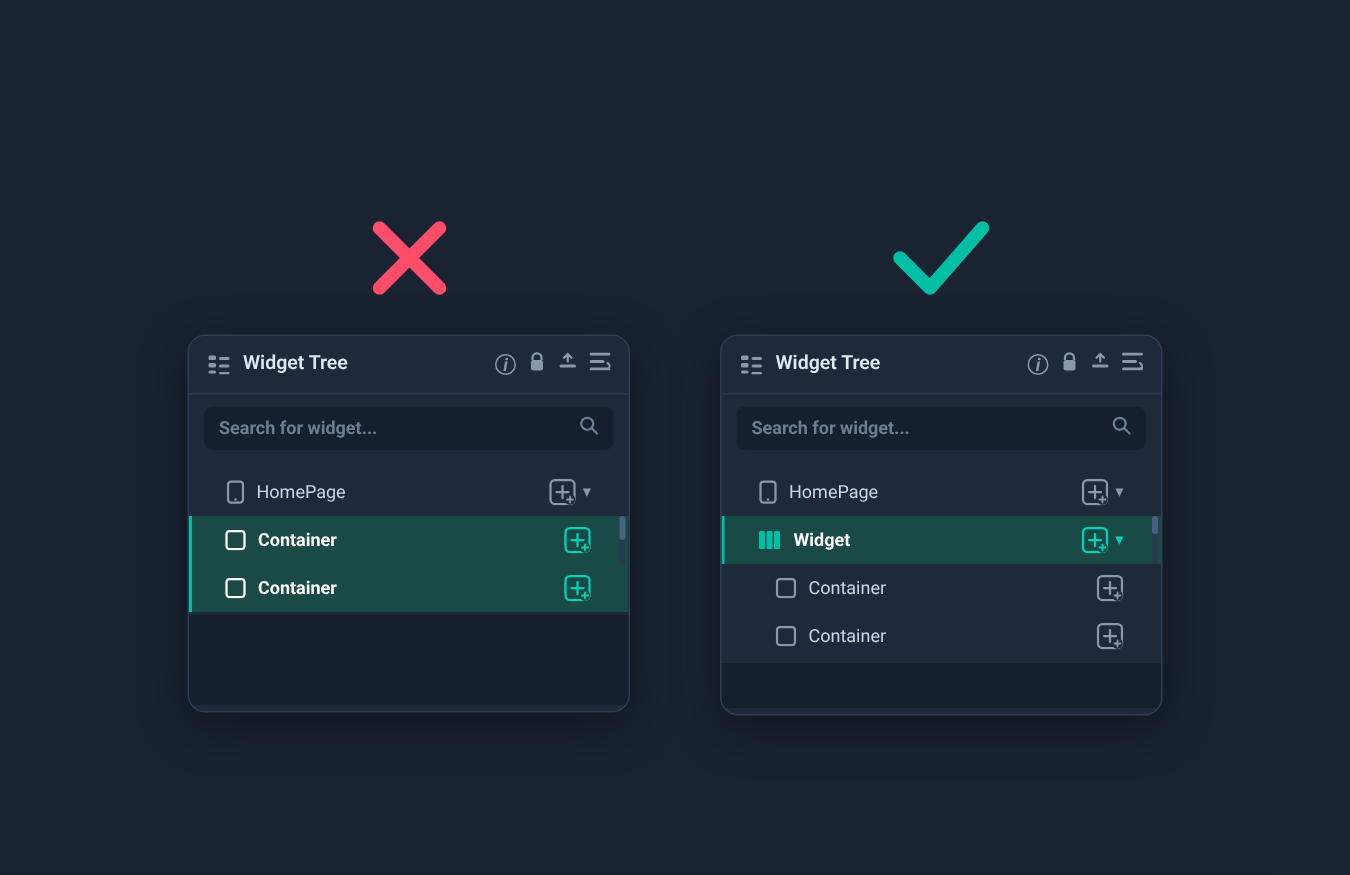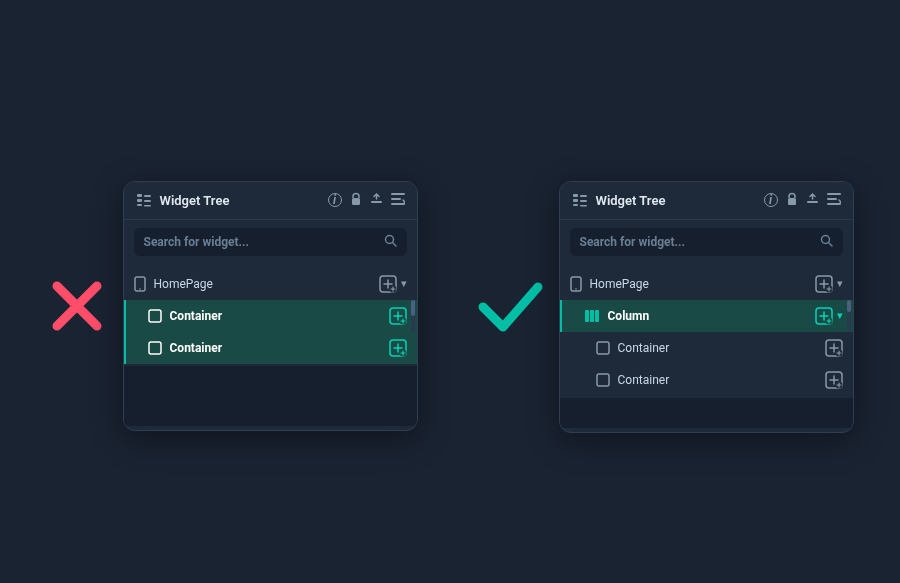--- a/index.html
+++ b/index.html
@@ -17,21 +17,21 @@
 
     .main-container {
       display: flex;
       gap: 60px;
       align-items: flex-start;
       padding-top: 30px;
     }
 
     .panel-wrapper {
       display: flex;
-      flex-direction: row;
+      flex-direction: column;
       align-items: center;
       gap: 16px;
     }
 
     .widget-panel {
       width: 295px;
       background: #1e2a3a;
       border-radius: 12px;
       border: 1px solid #2e3f55;
       overflow: hidden;
@@ -98,21 +98,21 @@
     }
 
     
     .tree-section {
       padding: 4px 0;
     }
 
     .tree-row {
       display: flex;
       align-items: center;
-      padding: 7px 10px;
+      padding: 7px 25px;
       gap: 8px;
       cursor: pointer;
     }
 
     .tree-row.homepage {
       background: transparent;
     }
 
     .tree-row.highlighted {
       background: #1a4a45;
@@ -394,21 +394,21 @@
         </div>
 
         <div class="tree-row child highlighted" style="padding-left:22px; position:relative;">
           <div class="row-icon teal">
             <svg width="16" height="14" viewBox="0 0 16 14" fill="none">
               <rect x="1" y="1" width="4" height="12" rx="1" fill="#00bfa5"></rect>
               <rect x="6" y="1" width="4" height="12" rx="1" fill="#00bfa5"></rect>
               <rect x="11" y="1" width="4" height="12" rx="1" fill="#00bfa5"></rect>
             </svg>
           </div>
-          <span class="row-label bold">Column</span>
+          <span class="row-label bold">Widget</span>
           <div class="row-actions">
             <span class="add-btn teal">
               <svg width="18" height="18" viewBox="0 0 18 18" fill="none">
                 <rect x="1" y="1" width="16" height="16" rx="3" stroke="#00d4b8" stroke-width="1.5"></rect>
                 <line x1="9" y1="5" x2="9" y2="13" stroke="#00d4b8" stroke-width="1.5" stroke-linecap="round"></line>
                 <line x1="5" y1="9" x2="13" y2="9" stroke="#00d4b8" stroke-width="1.5" stroke-linecap="round"></line>
                 <circle cx="14" cy="14" r="3.5" fill="#1a4a45"></circle>
                 <line x1="14" y1="12" x2="14" y2="16" stroke="#00d4b8" stroke-width="1.2" stroke-linecap="round"></line>
                 <line x1="12" y1="14" x2="16" y2="14" stroke="#00d4b8" stroke-width="1.2" stroke-linecap="round"></line>
               </svg>

